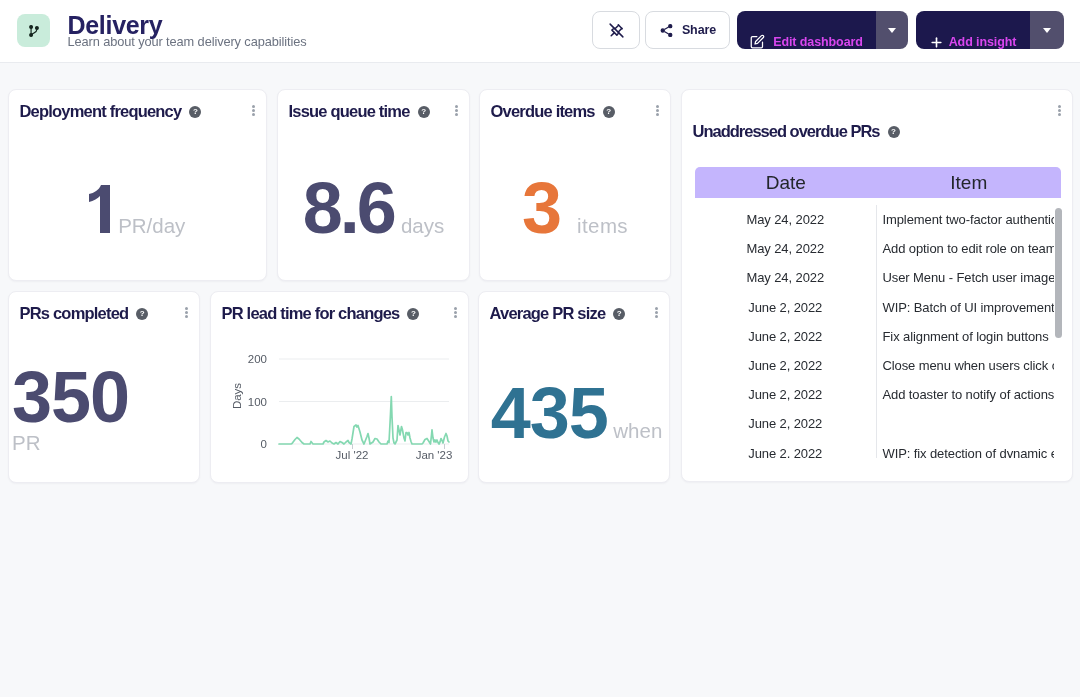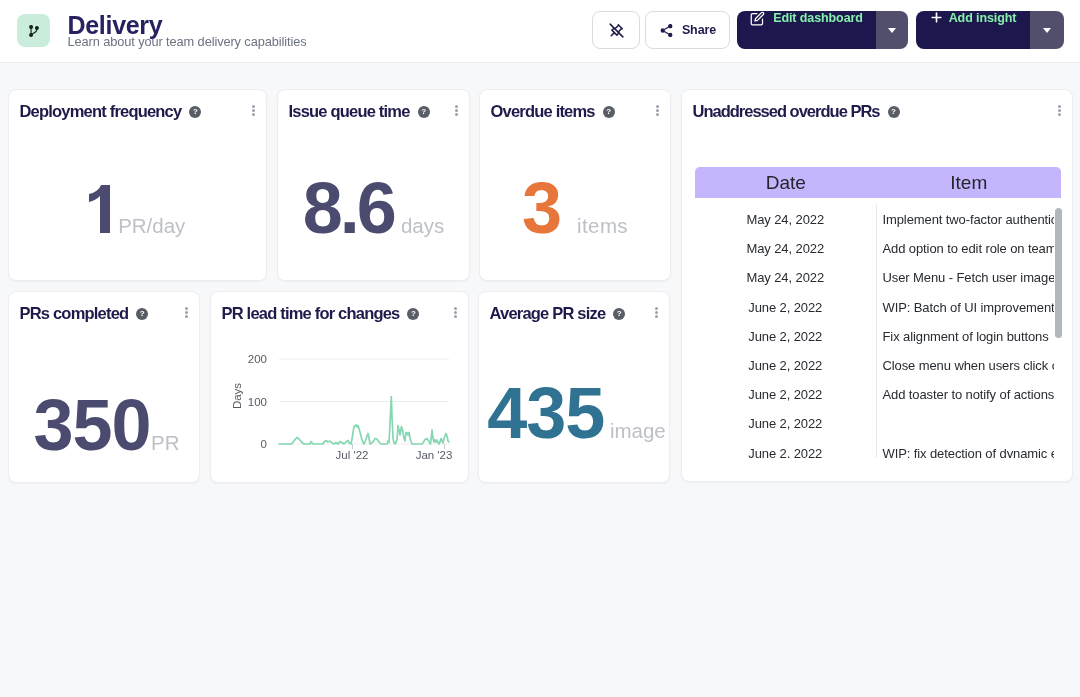--- a/index.html
+++ b/index.html
@@ -3,21 +3,21 @@
 <meta charset="utf-8">
 <style>
   * { margin:0; padding:0; box-sizing:border-box; }
   html,body { width:1080px; height:697px; font-family:"Liberation Sans", sans-serif; background:#f7f8fa; overflow:hidden; }
   #header { position:absolute; left:0; top:0; width:1080px; height:63px; background:#ffffff; border-bottom:1px solid #e9ebef; }
   #hicon { position:absolute; left:17px; top:14px; width:33px; height:33px; background:#c9ecdb; border-radius:8px; display:flex; align-items:center; justify-content:center; }
   #htitle { position:absolute; left:67.5px; top:11px; font-size:25px; font-weight:700; color:#262262; letter-spacing:-0.3px; }
   #hsub { position:absolute; left:67.5px; top:34px; font-size:12.8px; color:#6b7280; letter-spacing:-0.1px; }
   .btn { position:absolute; top:11px; height:38px; background:#fff; border:1px solid #d8dbe0; border-radius:8px; display:flex; align-items:center; justify-content:center; color:#1e1b4b; font-weight:700; font-size:12.5px; letter-spacing:-0.1px; }
   .btngrp { position:absolute; top:11px; height:38px; border-radius:8px; overflow:hidden; display:flex; }
-  .btnmain { background:#1c184d; color:#86efac; display:flex; align-items:flex-start; justify-content:center; font-weight:700; font-size:12.5px; letter-spacing:-0.1px; }
+  .btnmain { background:#1c184d; color:#d946ef; display:flex; align-items:flex-end; justify-content:center; font-weight:700; font-size:12.5px; letter-spacing:-0.1px; }
   .btncaret { background:#524f6d; display:flex; align-items:center; justify-content:center; }
   .tri { width:0; height:0; border-left:4.5px solid transparent; border-right:4.5px solid transparent; border-top:5.5px solid #ffffff; }
   .card { position:absolute; background:#ffffff; border:1px solid #ededf2; border-radius:8px; box-shadow:0 1px 2px rgba(16,24,40,0.04); }
   .ctitle { position:absolute; left:10.5px; top:13px; height:17px; display:flex; align-items:center; font-size:16.5px; font-weight:700; color:#1e1b4b; letter-spacing:-0.8px; white-space:nowrap; }
   .help { display:inline-flex; width:12px; height:12px; border-radius:50%; background:#585d66; color:#ffffff; font-size:8px; font-weight:700; line-height:1; align-items:center; justify-content:center; margin-left:8px; letter-spacing:0; }
   .menu { position:absolute; right:11px; top:14px; display:flex; flex-direction:column; align-items:center; }
   .menu i { width:3px; height:3px; border-radius:50%; background:#9aa1ab; margin:0.6px 0; }
   .bignum { position:absolute; left:0; right:0; display:flex; align-items:baseline; justify-content:center; white-space:nowrap; }
   .num { font-size:72px; line-height:1; font-weight:700; color:#4b4b70; letter-spacing:-1px; }
   .unit { font-size:20.5px; font-weight:400; color:#bdc0c7; margin-left:2px; letter-spacing:0; line-height:1; }
@@ -130,21 +130,21 @@
     </div>
 </div>
 
 <div class="card" style="left:8px; top:291px; width:192px; height:192px;">
   <div class="ctitle">PRs completed<span class="help">?</span></div>
   <div class="menu">
       <i></i>
       <i></i>
       <i></i>
     </div>
-  <div class="bignum" style="top:97px; transform:translateX(2.5px);">
+  <div class="bignum" style="top:69px; transform:translateX(2.5px);flex-direction:column;">
       <span class="num">350</span>
       <span class="unit" style="margin-left:0.5px;">PR</span>
     </div>
 </div>
 <div class="card" style="left:210px; top:291px; width:259px; height:192px;">
   <div class="ctitle">PR lead time for changes<span class="help">?</span></div>
   <div class="menu">
       <i></i>
       <i></i>
       <i></i>
@@ -166,26 +166,26 @@
 </div>
 <div class="card" style="left:478px; top:291px; width:192px; height:192px;">
   <div class="ctitle">Average PR size<span class="help">?</span></div>
   <div class="menu">
       <i></i>
       <i></i>
       <i></i>
     </div>
   <div class="bignum" style="top:84.5px; transform:translateX(2.5px);">
       <span class="num" style="color:#2f7292;">435</span>
-      <span class="unit" style="margin-left:5.5px;">image</span>
+      <span class="unit" style="margin-left:5.5px;">when</span>
     </div>
 </div>
 
 <div class="card" style="left:681px; top:89px; width:392px; height:393px;">
-  <div class="ctitle" style="letter-spacing:-1px;">Unaddressed overdue PRs<span class="help" style="letter-spacing:0;">?</span></div>
+  <div class="ctitle" style="letter-spacing:-1px;margin-top:20px;">Unaddressed overdue PRs<span class="help" style="letter-spacing:0;">?</span></div>
   <div class="menu">
       <i></i>
       <i></i>
       <i></i>
     </div>
   <div id="tbl">
     <div id="thead">
         <div style="width:181.5px;">Date</div>
         <div style="width:184.5px;">Item</div>
       </div>

